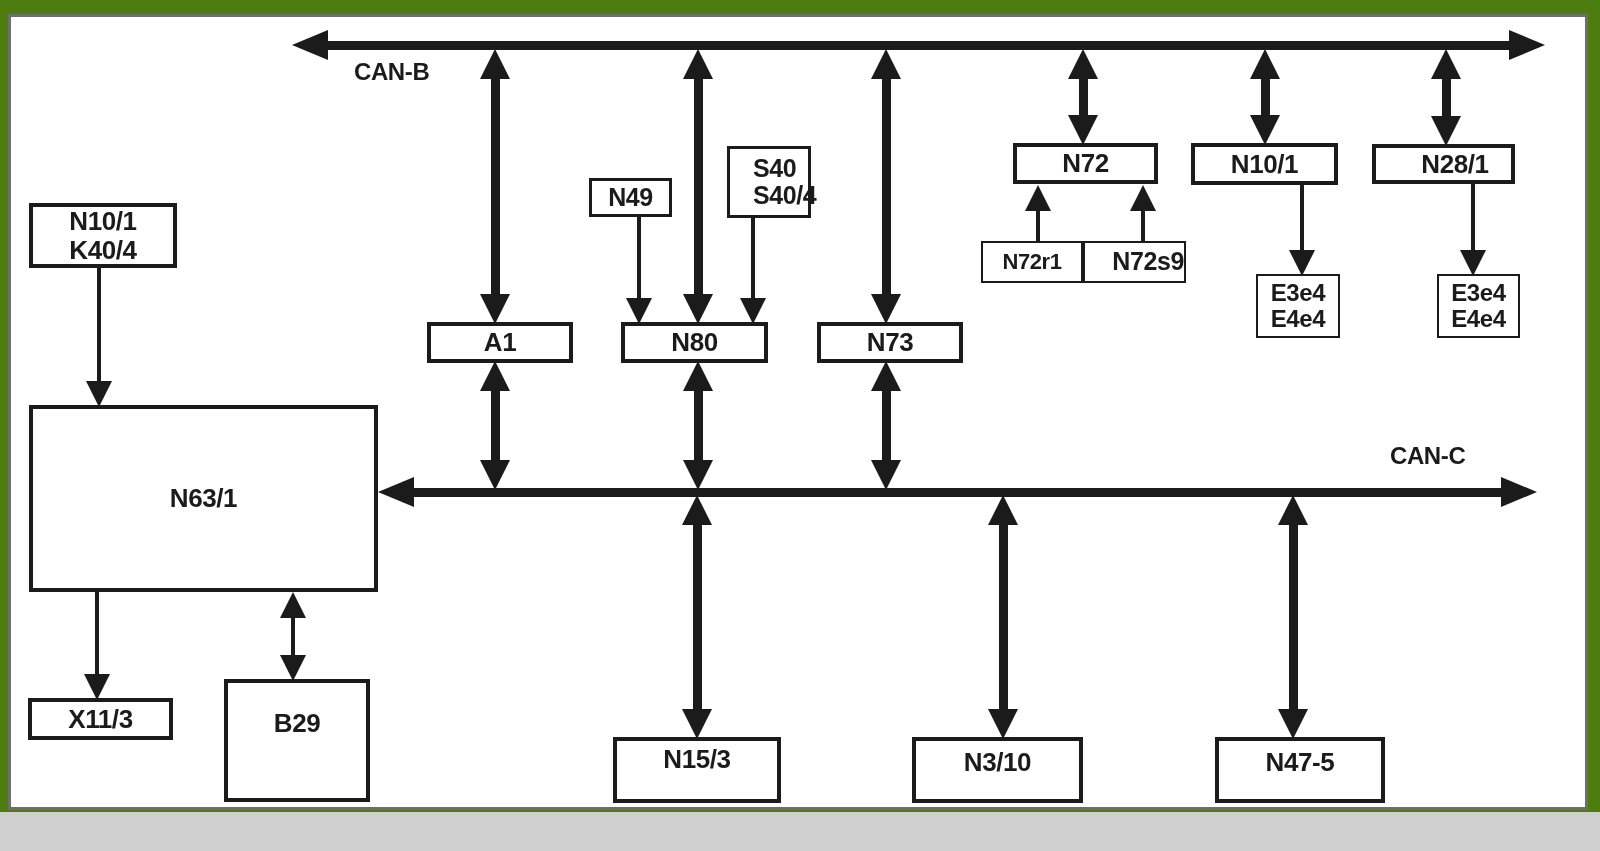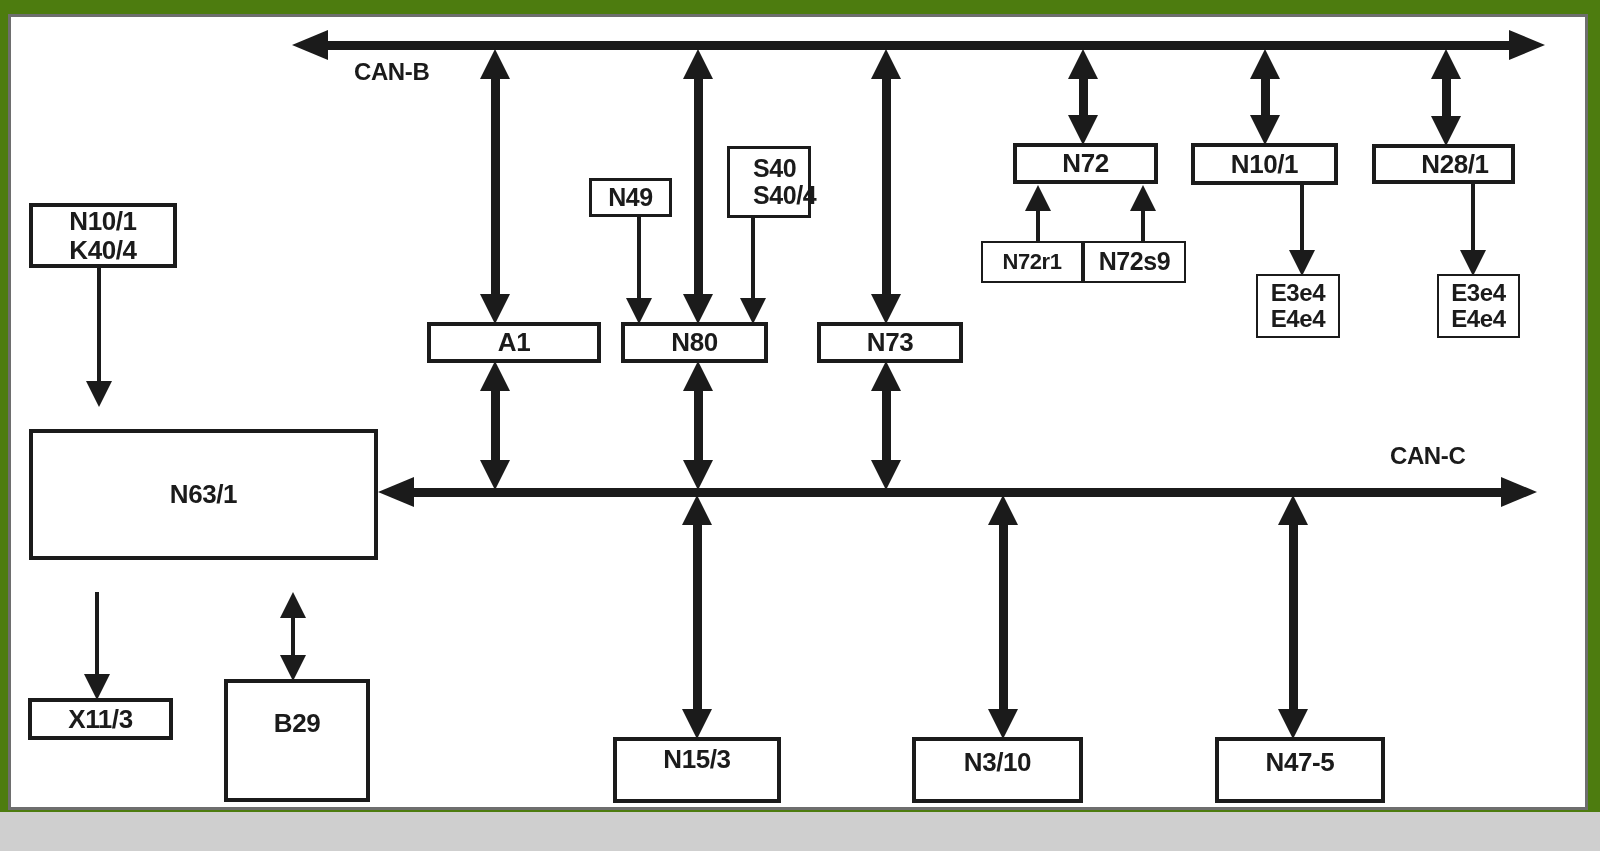--- a/index.html
+++ b/index.html
@@ -92,30 +92,30 @@
       <div class="shape" style="left: 1471px; top: 184px; width: 4px; height: 68px; background: rgb(27, 27, 27);"></div>
       <div class="tri" style="left: 84px; top: 674px; border-left: 13px solid transparent; border-right: 13px solid transparent; border-top: 26px solid rgb(27, 27, 27);"></div>
       <div class="shape" style="left: 95px; top: 592px; width: 4px; height: 84px; background: rgb(27, 27, 27);"></div>
       <div class="tri" style="left: 280px; top: 592px; border-left: 13px solid transparent; border-right: 13px solid transparent; border-bottom: 26px solid rgb(27, 27, 27);"></div>
       <div class="tri" style="left: 280px; top: 655px; border-left: 13px solid transparent; border-right: 13px solid transparent; border-top: 26px solid rgb(27, 27, 27);"></div>
       <div class="shape" style="left: 291px; top: 616px; width: 4px; height: 41px; background: rgb(27, 27, 27);"></div>
       <div class="node" style="left: 29px; top: 203px; width: 148px; height: 65px; border: 4px solid rgb(27, 27, 27); color: rgb(27, 27, 27);">
         <span>N10/1</span>
         <span>K40/4</span>
       </div>
-      <div class="node" style="left: 29px; top: 405px; width: 349px; height: 131px; border: 4px solid rgb(27, 27, 27); color: rgb(27, 27, 27); margin-top: 24px;">
+      <div class="node" style="left: 29px; top: 405px; width: 349px; height: 187px; border: 4px solid rgb(27, 27, 27); color: rgb(27, 27, 27);">
         <span>N63/1</span>
       </div>
       <div class="node" style="left: 28px; top: 698px; width: 145px; height: 42px; border: 4px solid rgb(27, 27, 27); color: rgb(27, 27, 27);">
         <span>X11/3</span>
       </div>
       <div class="node valign-top" style="left: 224px; top: 679px; width: 146px; height: 123px; border: 4px solid rgb(27, 27, 27); color: rgb(27, 27, 27); padding-top: 26px;">
         <span>B29</span>
       </div>
-      <div class="node" style="left: 427px; top: 322px; width: 174px; height: 41px; border: 4px solid rgb(27, 27, 27); color: rgb(27, 27, 27);">
+      <div class="node" style="left: 427px; top: 322px; width: 146px; height: 41px; border: 4px solid rgb(27, 27, 27); color: rgb(27, 27, 27);">
         <span>A1</span>
       </div>
       <div class="node" style="left: 621px; top: 322px; width: 147px; height: 41px; border: 4px solid rgb(27, 27, 27); color: rgb(27, 27, 27);">
         <span>N80</span>
       </div>
       <div class="node" style="left: 817px; top: 322px; width: 146px; height: 41px; border: 4px solid rgb(27, 27, 27); color: rgb(27, 27, 27); text-align: right;">
         <span>N73</span>
       </div>
       <div class="node" style="left: 589px; top: 178px; width: 83px; height: 39px; border: 3px solid rgb(27, 27, 27); color: rgb(27, 27, 27); font-size: 25px;">
         <span>N49</span>
@@ -129,21 +129,21 @@
       </div>
       <div class="node" style="left: 1191px; top: 143px; width: 147px; height: 42px; border: 4px solid rgb(27, 27, 27); color: rgb(27, 27, 27);">
         <span>N10/1</span>
       </div>
       <div class="node" style="left: 1372px; top: 144px; width: 143px; height: 40px; border: 4px solid rgb(27, 27, 27); color: rgb(27, 27, 27); padding-left: 23px;">
         <span>N28/1</span>
       </div>
       <div class="node" style="left: 981px; top: 241px; width: 102px; height: 42px; border: 2px solid rgb(27, 27, 27); color: rgb(27, 27, 27); font-size: 22px;">
         <span>N72r1</span>
       </div>
-      <div class="node" style="left: 1083px; top: 241px; width: 103px; height: 42px; border: 2px solid rgb(27, 27, 27); color: rgb(27, 27, 27); font-size: 25px;">
+      <div class="node" style="left: 1083px; top: 241px; width: 103px; height: 42px; border: 2px solid rgb(27, 27, 27); color: rgb(27, 27, 27); font-size: 25px; align-items: flex-end;">
         <span>N72s9</span>
       </div>
       <div class="node" style="left: 1256px; top: 274px; width: 84px; height: 64px; border: 2px solid rgb(27, 27, 27); color: rgb(27, 27, 27); font-size: 24px;">
         <span>E3e4</span>
         <span>E4e4</span>
       </div>
       <div class="node" style="left: 1437px; top: 274px; width: 83px; height: 64px; border: 2px solid rgb(27, 27, 27); color: rgb(27, 27, 27); font-size: 24px;">
         <span>E3e4</span>
         <span>E4e4</span>
       </div>

